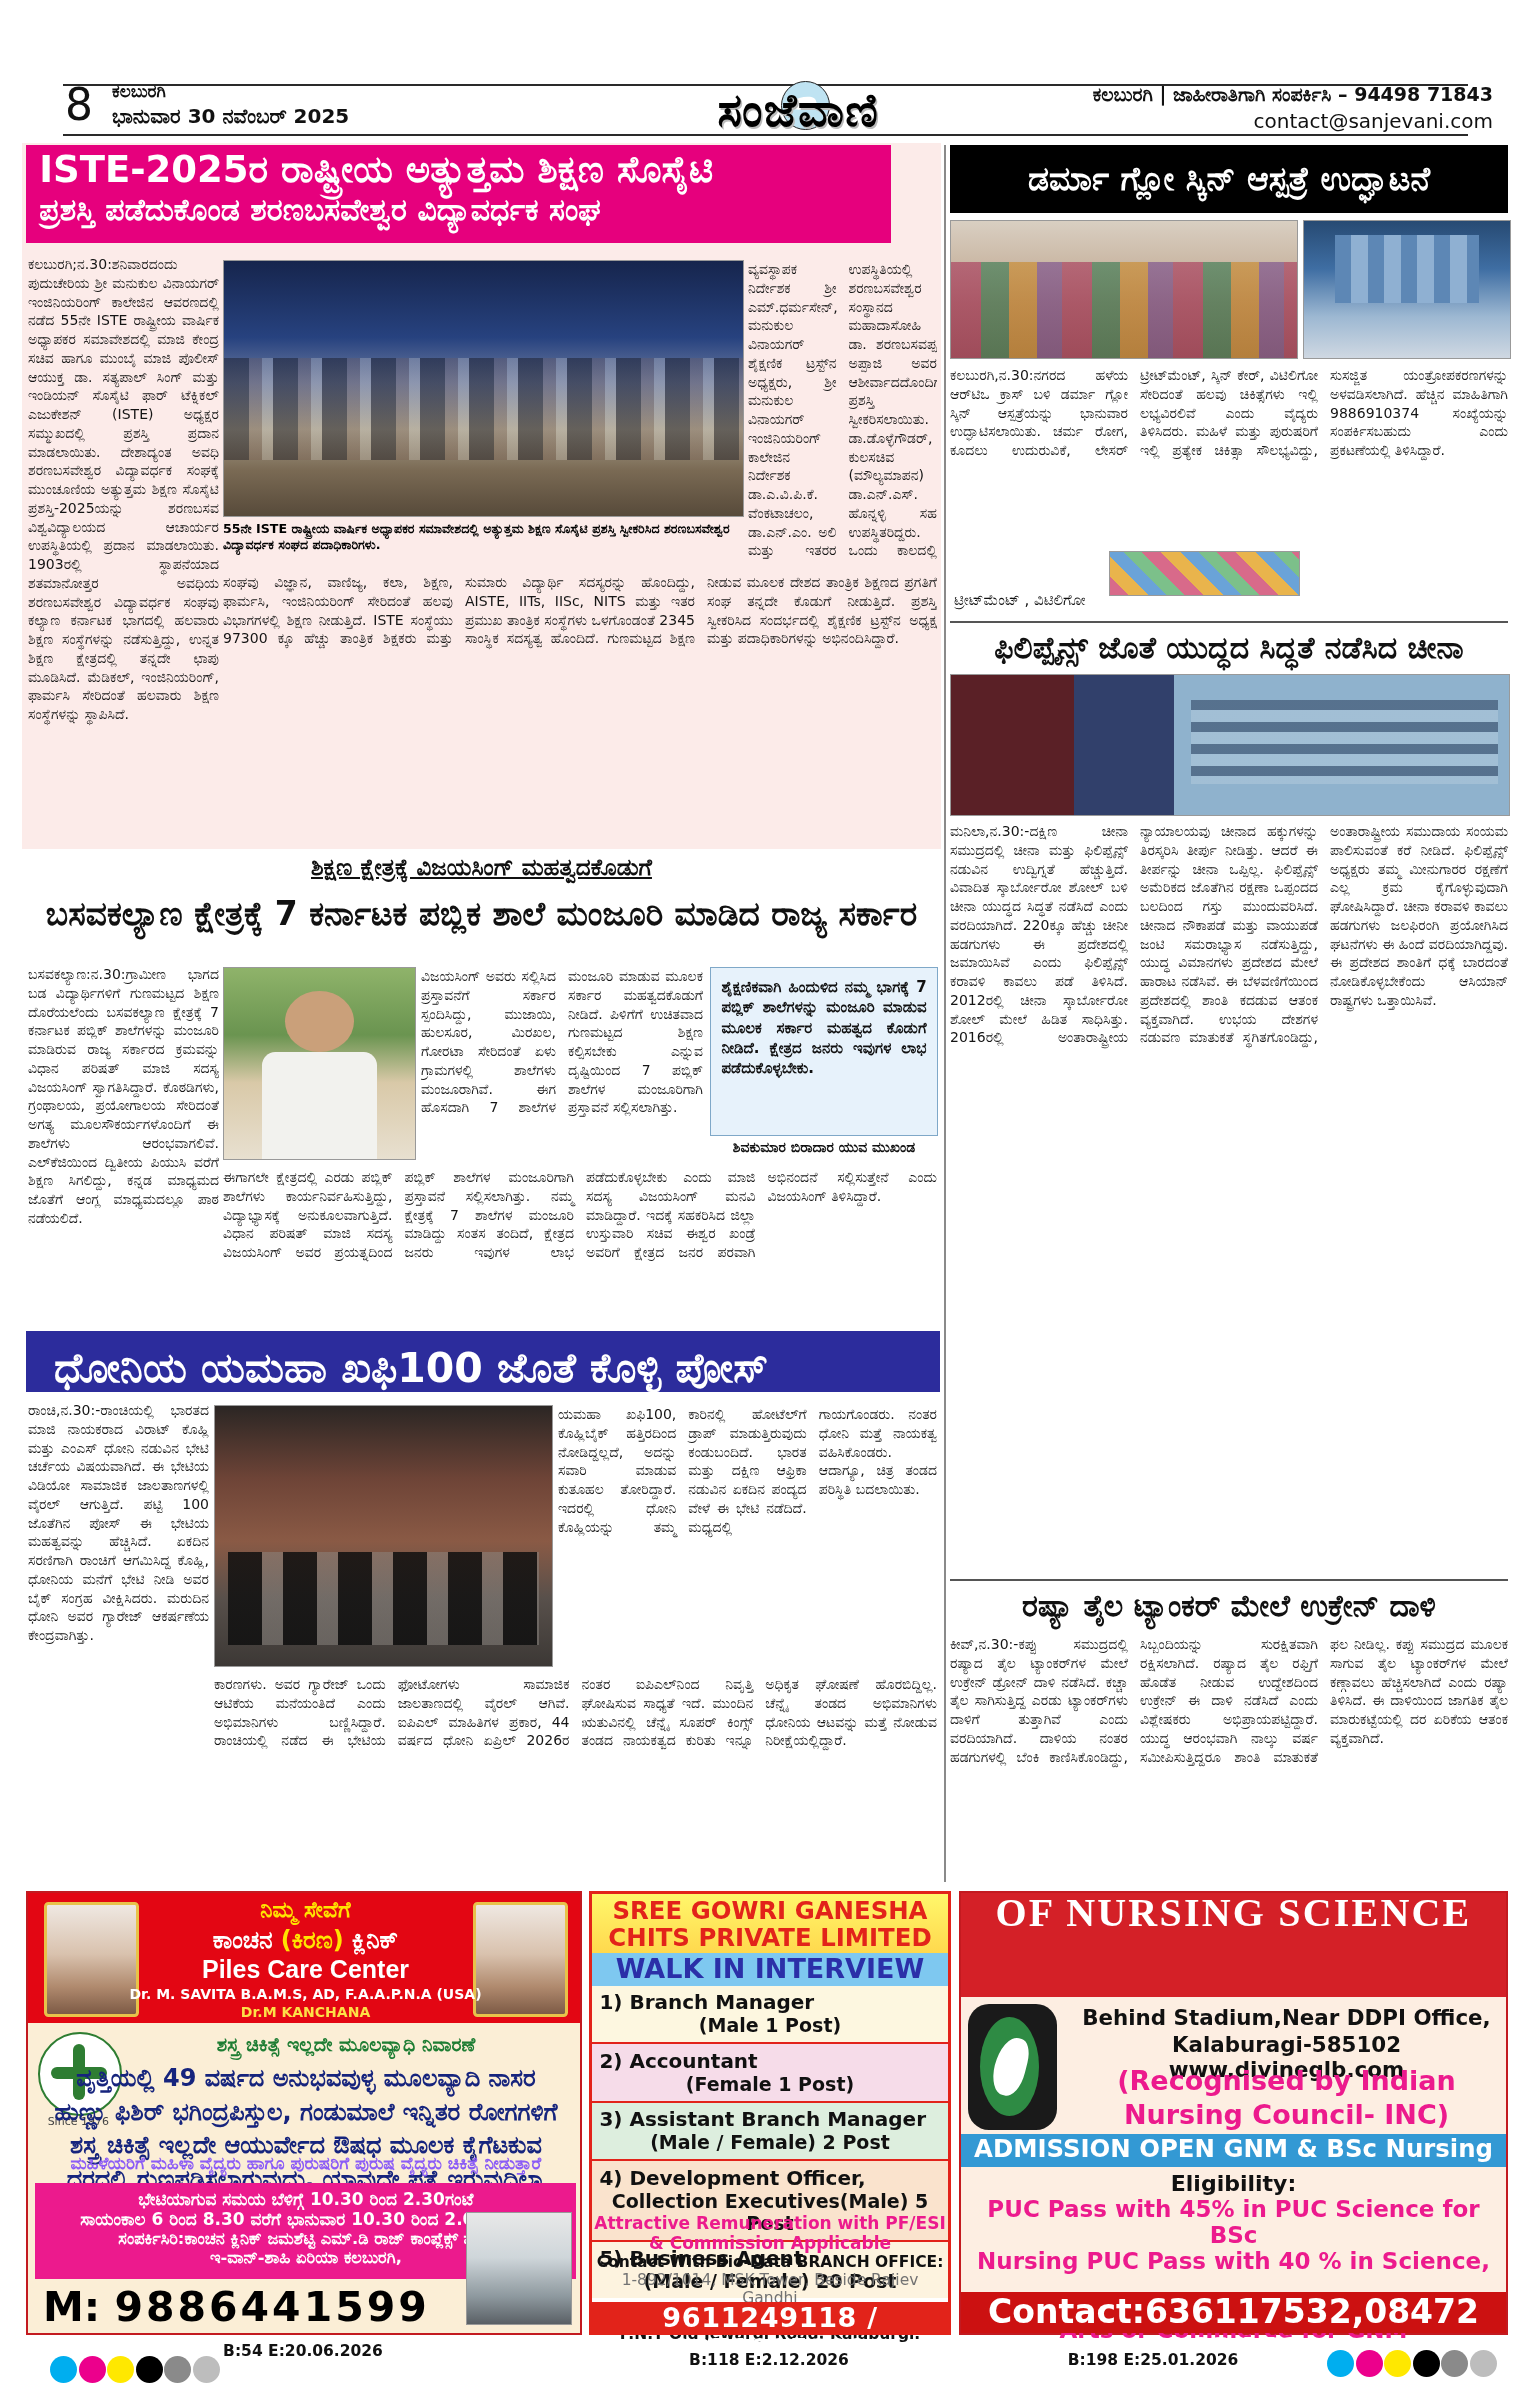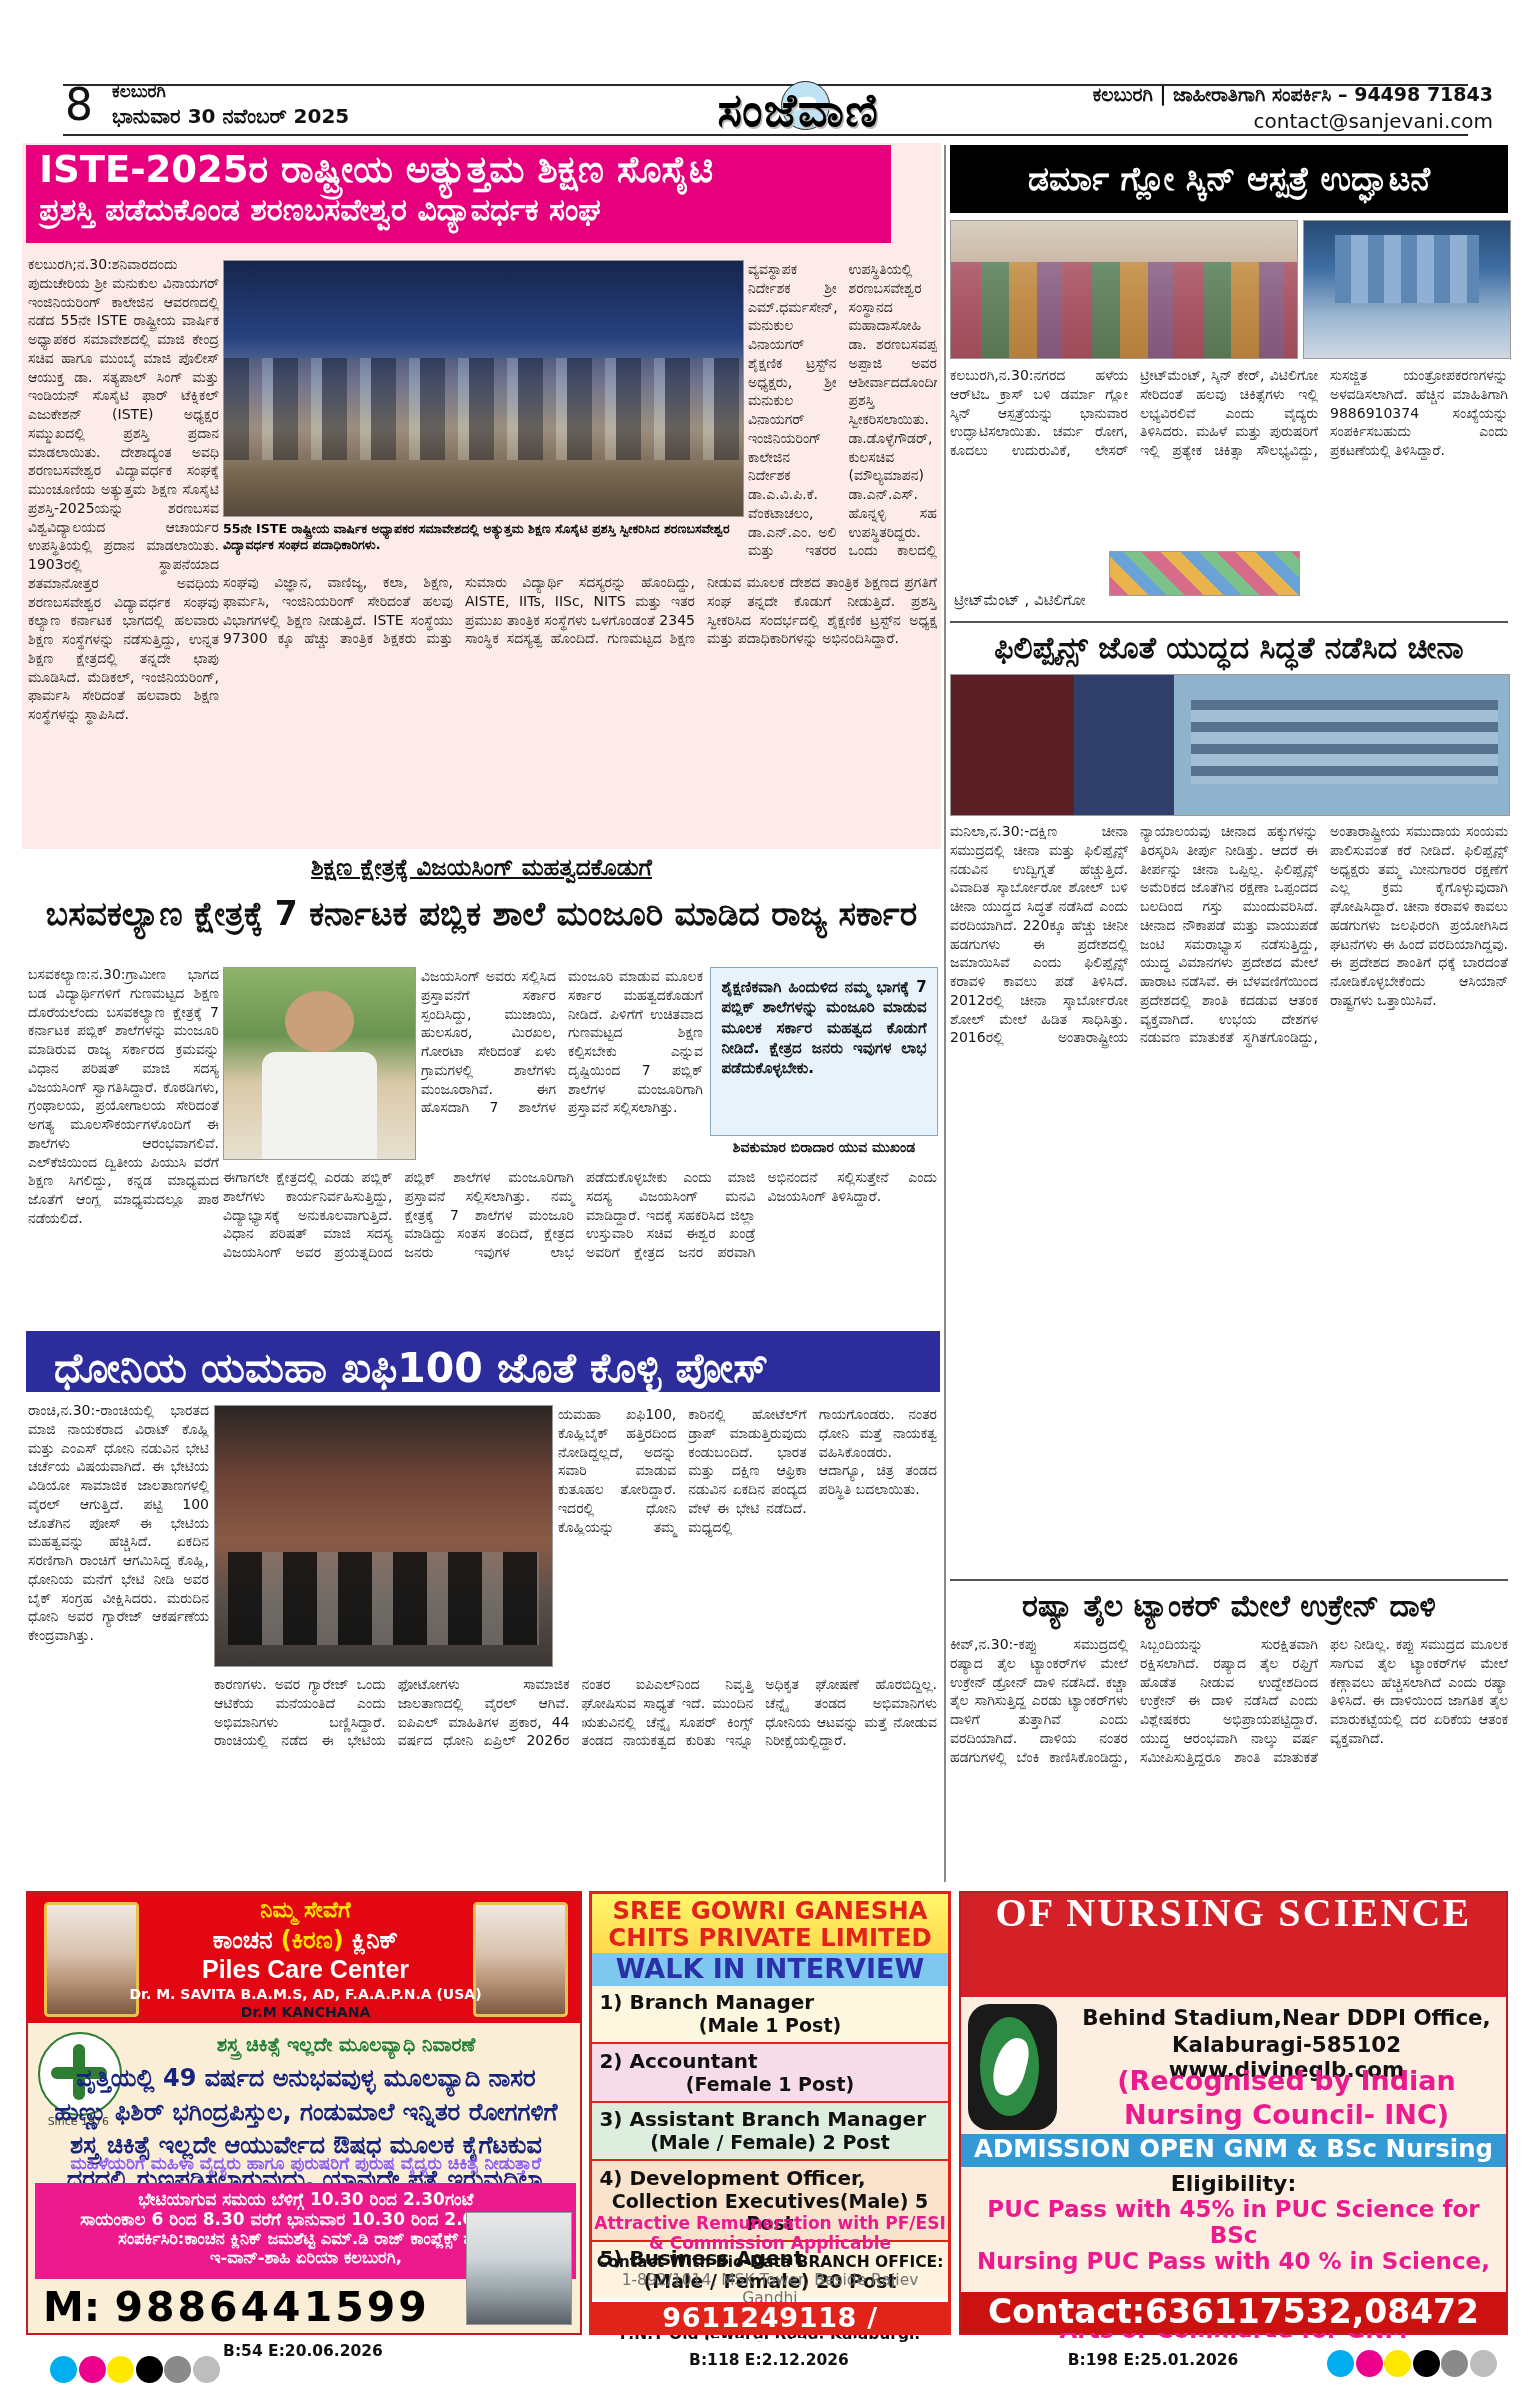--- a/index.html
+++ b/index.html
@@ -137,21 +137,21 @@
       <div class="photo ph-face goldframe" style="left:16.3px;top:9px;width:89px;height:109px;"></div>
       <div class="photo ph-face goldframe" style="left:445px;top:9px;width:89px;height:109px;"></div>
       <div class="abs" style="left:111px;top:4.4px;width:333px;text-align:center;font-size:22px;font-weight:bold;color:#ffe400;">ನಿಮ್ಮ ಸೇವೆಗೆ</div>
       <div class="abs" style="left:111px;top:33px;width:333px;text-align:center;font-size:24px;font-weight:bold;color:#fff;">
         <span>ಕಾಂಚನ</span>
         <span style="color:#ffe400;">(ಕಿರಣ)</span>
         <span>ಕ್ಲಿನಿಕ್</span>
       </div>
       <div class="abs" style="left:111px;top:62px;width:333px;text-align:center;font-size:25px;font-weight:bold;color:#fff;font-family:'Liberation Sans',sans-serif;">Piles Care Center</div>
       <div class="abs" style="left:89px;top:93px;width:377px;text-align:center;font-size:14px;font-weight:bold;color:#fff;">Dr. M. SAVITA B.A.M.S, AD, F.A.A.P.N.A (USA)</div>
-      <div class="abs" style="left:111px;top:111px;width:333px;text-align:center;font-size:14px;font-weight:bold;color:#0f172a;">Dr.M KANCHANA</div>
+      <div class="abs" style="left:111px;top:111px;width:333px;text-align:center;font-size:14px;font-weight:bold;color:#fde047;">Dr.M KANCHANA</div>
     </div>
 
     <div class="abs" style="left:10.4px;top:139px;width:80px;height:80px;border-radius:50%;background:#fff;border:2.2px solid #2e7d32;">
       <span class="abs" style="left:33px;top:10.4px;width:12px;height:56px;background:#2e7d32;border-radius:6px;"></span>
       <span class="abs" style="left:10.4px;top:33px;width:56px;height:12px;background:#2e7d32;border-radius:6px;"></span>
     </div>
     <div class="abs" style="left:13.3px;top:222px;width:74px;text-align:center;font-size:11px;color:#444;">Since 1976</div>
 
     <div class="abs" style="left:96px;top:140px;width:444px;text-align:center;font-size:19px;font-weight:bold;color:#1e7d33;">ಶಸ್ತ್ರ ಚಿಕಿತ್ಸೆ ಇಲ್ಲದೇ ಮೂಲವ್ಯಾಧಿ ನಿವಾರಣೆ</div>
     <div class="abs" style="left:19px;top:169px;width:518px;text-align:center;font-size:24px;font-weight:bold;color:#16247d;line-height:1.4;">ವೃತ್ತಿಯಲ್ಲಿ 49 ವರ್ಷದ ಅನುಭವವುಳ್ಳ ಮೂಲವ್ಯಾದಿ ನಾಸರ ಹುಣ್ಣು ಫಿಶಿರ್ ಭಗಿಂದ್ರಪಿಸ್ತುಲ, ಗಂಡುಮಾಲೆ ಇನ್ನಿತರ ರೋಗಗಳಿಗೆ ಶಸ್ತ್ರ ಚಿಕಿತ್ಸೆ ಇಲ್ಲದೇ ಆಯುರ್ವೇದ ಔಷಧ ಮೂಲಕ ಕೈಗೆಟಕುವ ದರದಲ್ಲಿ ಗುಣಪಡಿಸಲಾಗುವುದು. ಯಾವುದೇ ಪತ್ತೆ ಇರುವುದಿಲ್ಲಾ</div>

